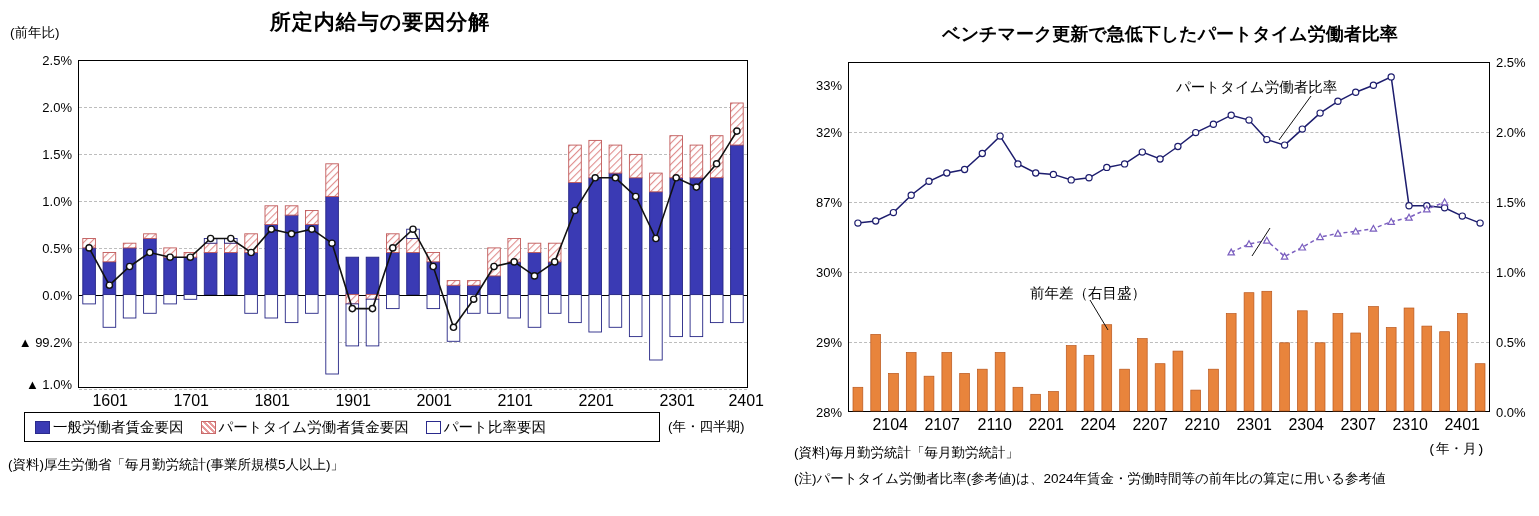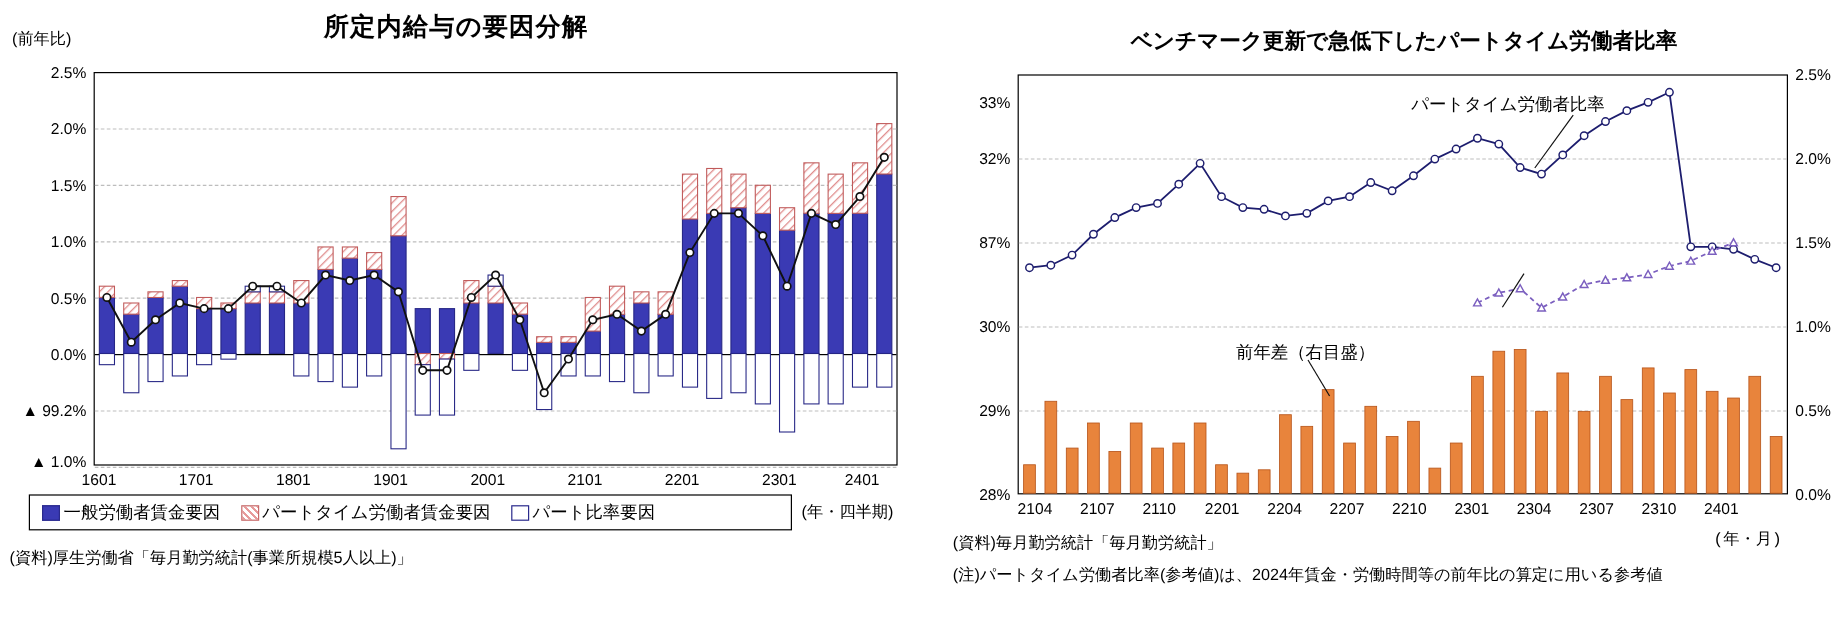--- a/index.html
+++ b/index.html
@@ -13,21 +13,21 @@
   .title{font-size:21px;font-weight:bold;text-align:center;letter-spacing:1px;}
   .title-left{position:absolute;left:0;top:8px;width:760px;}
   .title-right{position:absolute;left:20px;top:22px;width:720px;font-size:18px;font-weight:bold;text-align:center;}
 
   .unit-label{position:absolute;font-size:13.5px;}
 
   .plotbox{position:absolute;border:1px solid #000;box-sizing:border-box;background:#fff;}
 
   .axis-lbl{position:absolute;font-size:13px;text-align:right;white-space:nowrap;}
   .axis-lbl-r{position:absolute;font-size:13px;text-align:left;white-space:nowrap;}
-  .xtick{position:absolute;font-size:13px;text-align:left;white-space:nowrap;}
+  .xtick{position:absolute;font-size:16px;text-align:right;white-space:nowrap;}
 
   .gridline{position:absolute;height:0;border-top:1px dashed #bdbdbd;}
   .zeroline{position:absolute;height:0;border-top:1.2px solid #000;}
 
   .legend{position:absolute;border:1px solid #000;box-sizing:border-box;display:flex;align-items:center;gap:3px;padding:0 10px;font-size:14.5px;background:#fff;}
   .swatch{display:inline-block;width:15px;height:13px;box-sizing:border-box;}
   .sw-general{background:#3a3ab4;border:1px solid #2a2a8c;}
   .sw-partwage{background:repeating-linear-gradient(45deg,#e79a9a 0 2px,#ffffff 2px 4px);border:1px solid #c86a6a;}
   .sw-partratio{background:#fff;border:1px solid #2a2a8c;}
 

